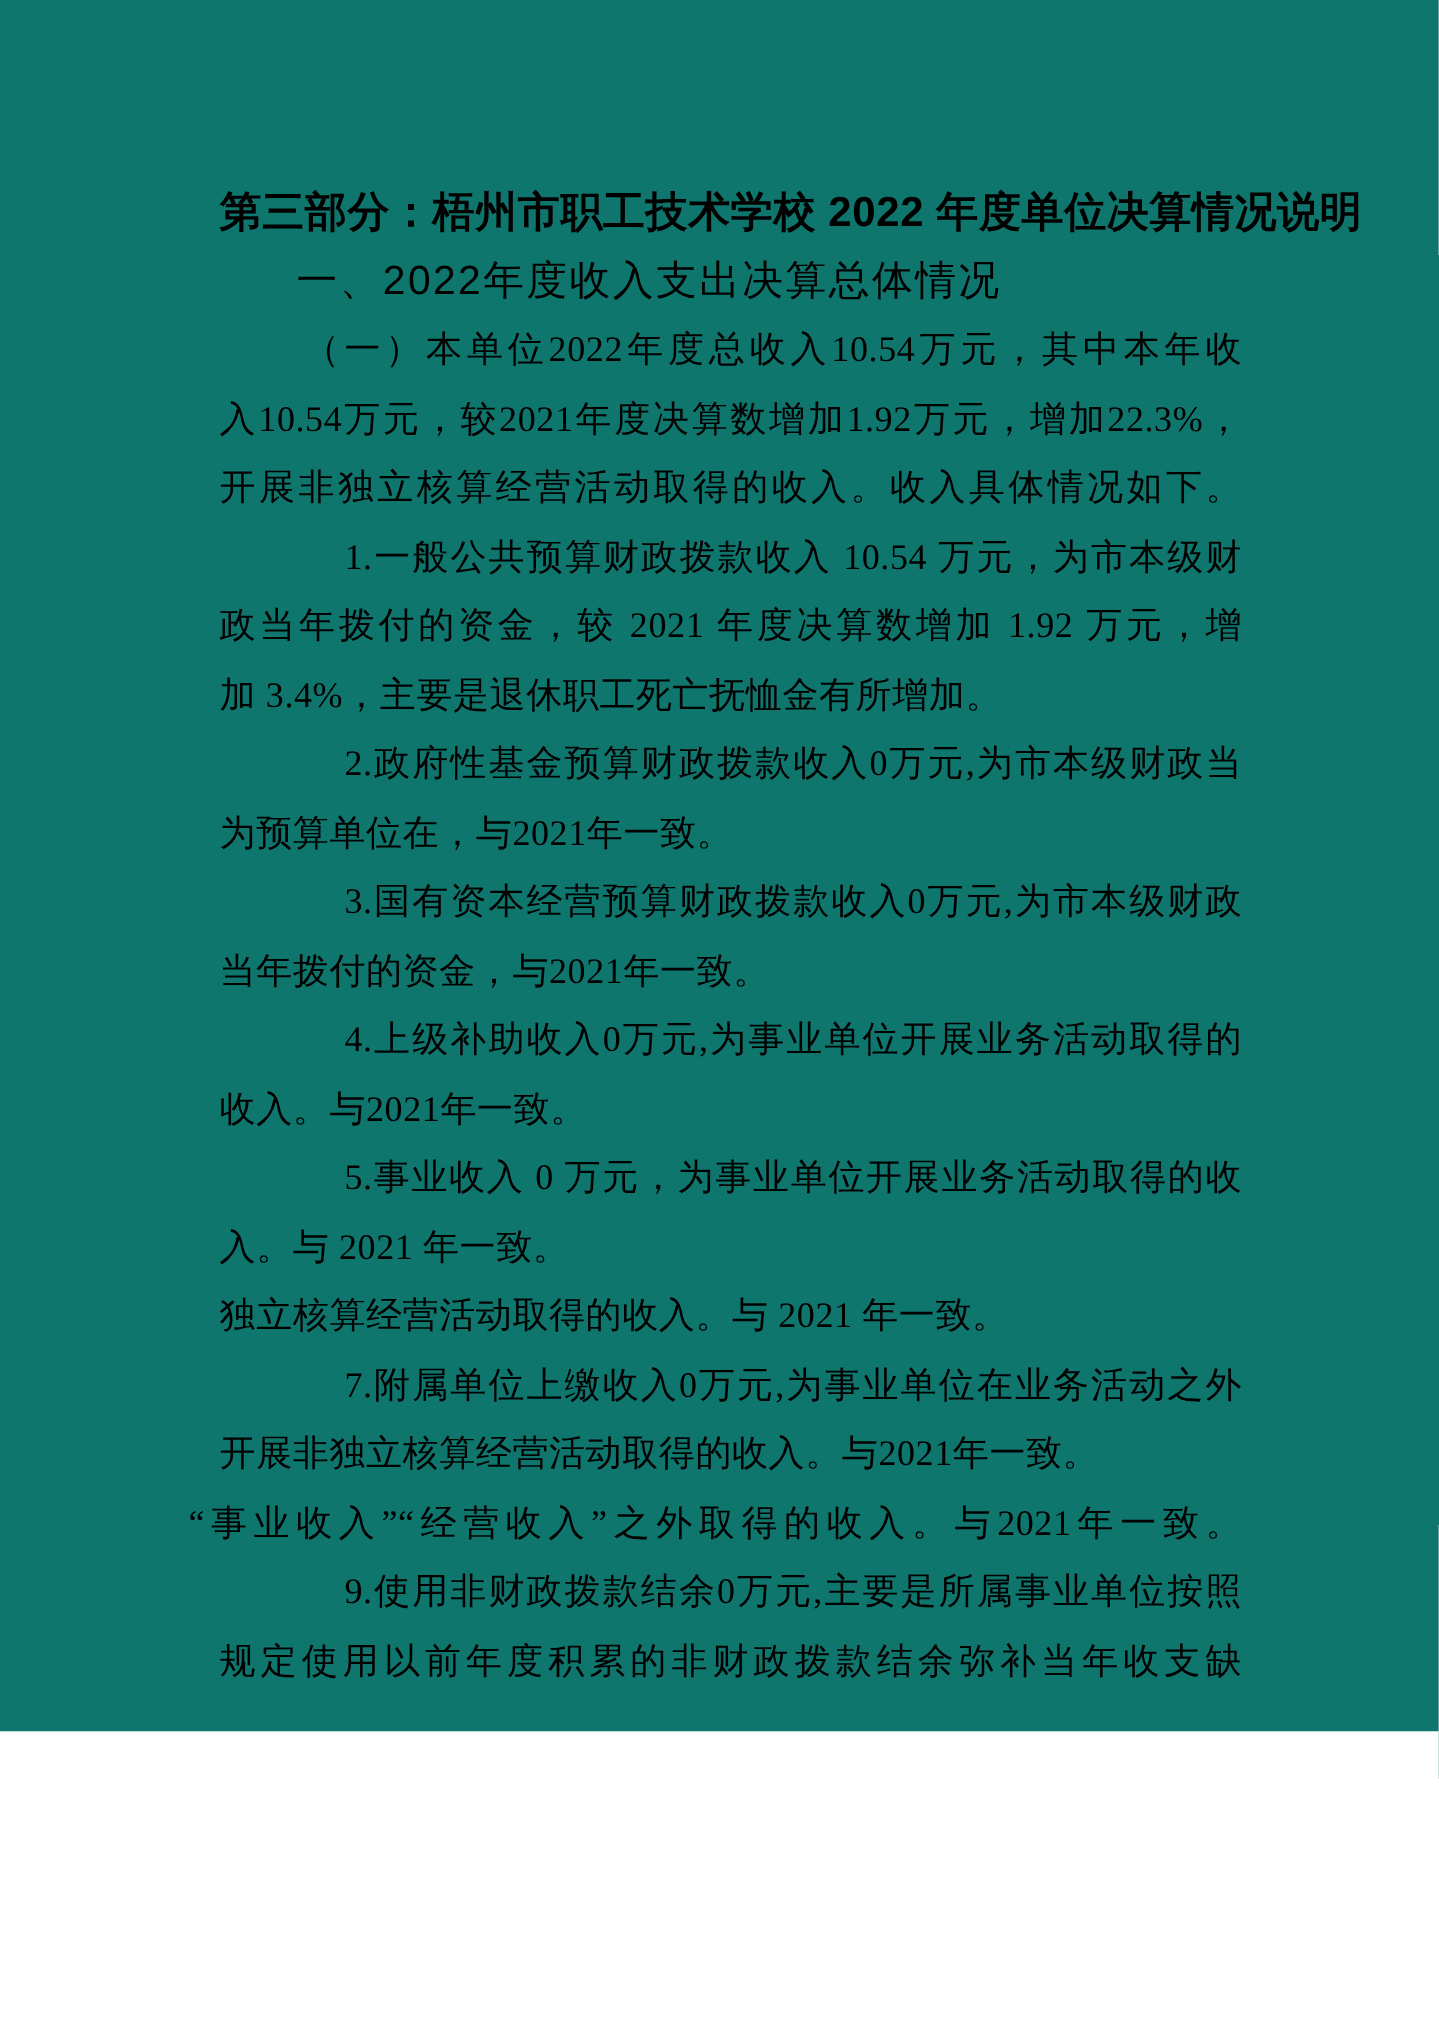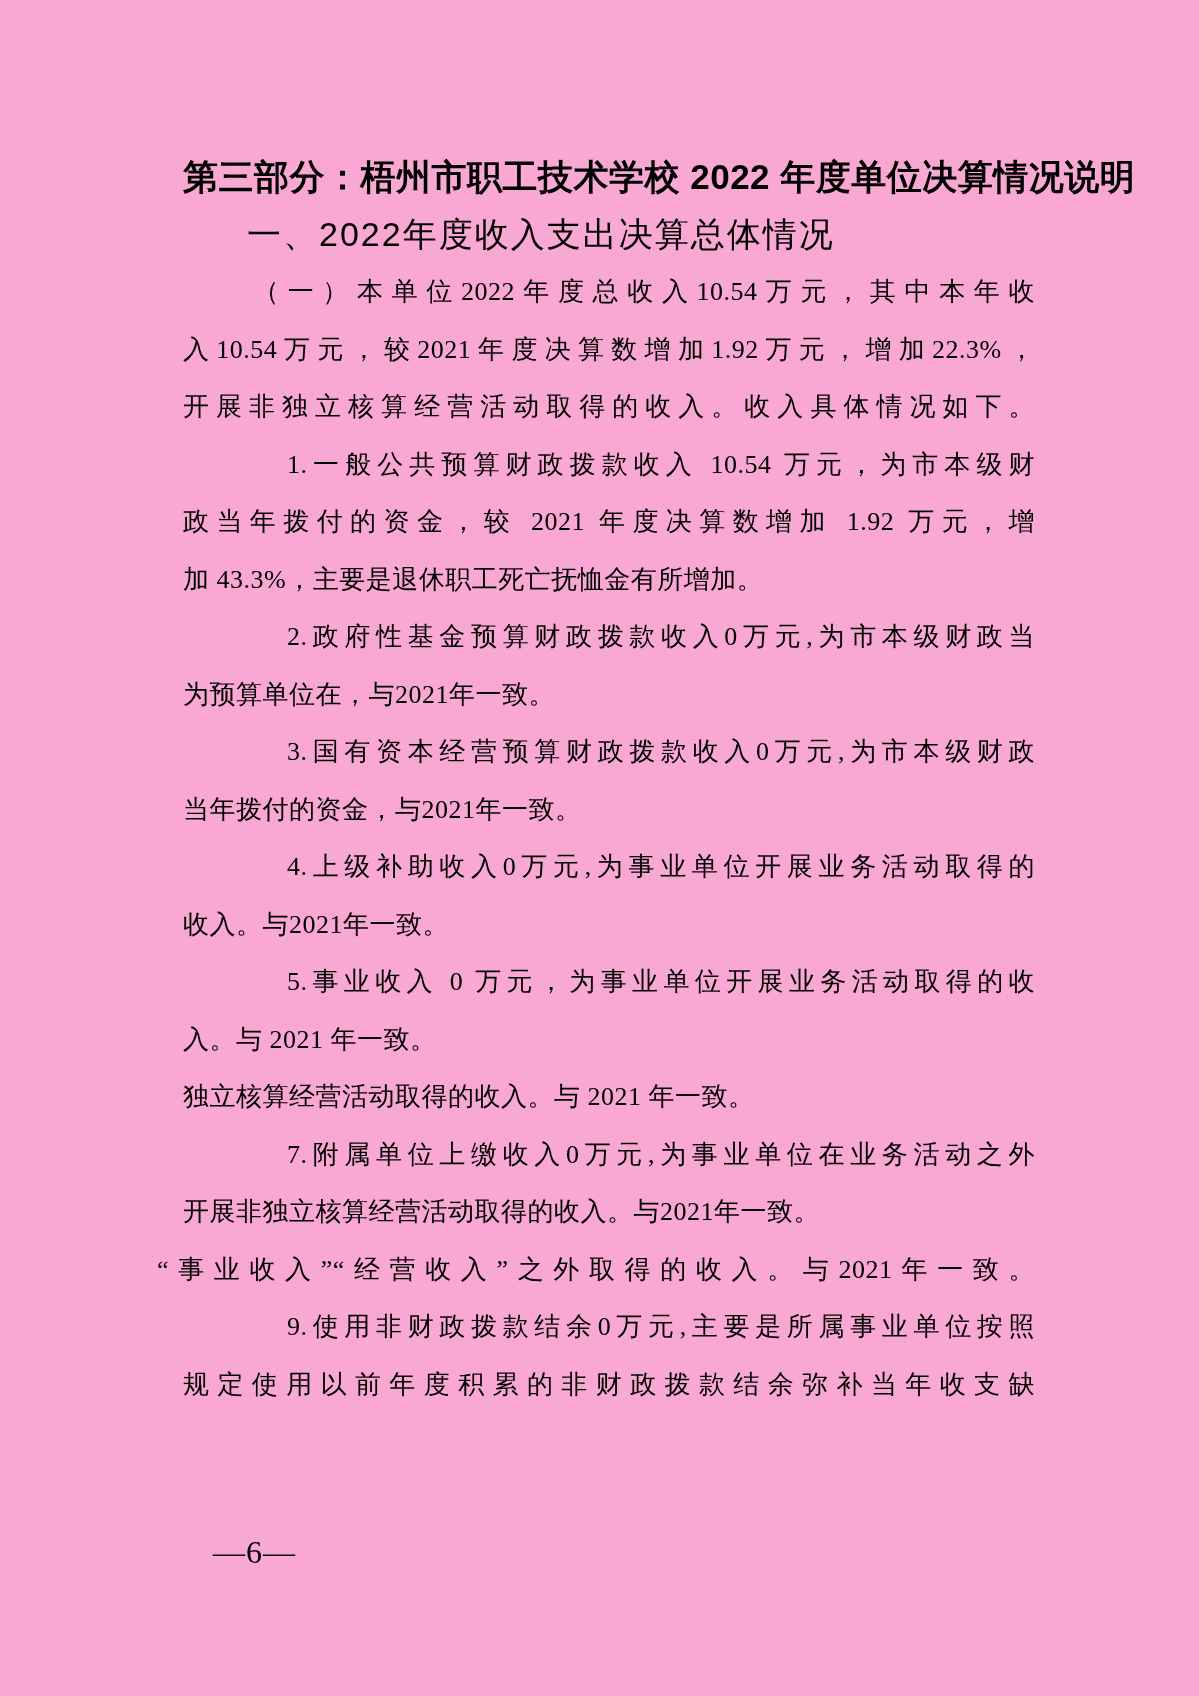--- a/index.html
+++ b/index.html
@@ -1,34 +1,34 @@
 <!DOCTYPE html>
 <html lang="zh"><head>
 <meta charset="utf-8">
 <style>
   html,body{margin:0;padding:0;background:#ffffff;}
   .page{
     position:relative;
     width:1199px;
-    height:1696px;
-    background:#f9a8d4;
+    height:1443px;
+    background:#0f766e;
     color:#000000;
     font-family:"Liberation Serif","DejaVu Serif",serif;
     overflow:hidden;
   }
   .textblock{
     position:absolute;
     left:183px;
     top:148px;
     width:852px;
   }
   .line{
     height:57.5px;
     line-height:57.5px;
-    font-size:26px;
+    font-size:30px;
     letter-spacing:0.5px;
   }
   .title{
     font-family:"Liberation Sans","DejaVu Sans",sans-serif;
     font-weight:bold;
     font-size:35px;
     text-align:center;
     white-space:nowrap;
   }
   .heading{
@@ -61,21 +61,21 @@
 <div class="page">
   <div class="textblock">
     <div class="line title">第三部分：梧州市职工技术学校 2022 年度单位决算情况说明</div>
     <div class="line heading">一、2022年度收入支出决算总体情况</div>
 
     <div class="line ind-paren full">（一）本单位2022年度总收入10.54万元，其中本年收</div>
     <div class="line full">入10.54万元，较2021年度决算数增加1.92万元，增加22.3%，</div>
     <div class="line full">开展非独立核算经营活动取得的收入。收入具体情况如下。</div>
     <div class="line ind-num full">1.一般公共预算财政拨款收入 10.54 万元，为市本级财</div>
     <div class="line full">政当年拨付的资金，较 2021 年度决算数增加 1.92 万元，增</div>
-    <div class="line">加 43.3%，主要是退休职工死亡抚恤金有所增加。</div>
+    <div class="line">加 3.4%，主要是退休职工死亡抚恤金有所增加。</div>
     <div class="line ind-num full">2.政府性基金预算财政拨款收入0万元,为市本级财政当</div>
     <div class="line">为预算单位在，与2021年一致。</div>
     <div class="line ind-num full">3.国有资本经营预算财政拨款收入0万元,为市本级财政</div>
     <div class="line">当年拨付的资金，与2021年一致。</div>
     <div class="line ind-num full">4.上级补助收入0万元,为事业单位开展业务活动取得的</div>
     <div class="line">收入。与2021年一致。</div>
     <div class="line ind-num full">5.事业收入 0 万元，为事业单位开展业务活动取得的收</div>
     <div class="line">入。与 2021 年一致。</div>
     <div class="line">独立核算经营活动取得的收入。与 2021 年一致。</div>
     <div class="line ind-num full">7.附属单位上缴收入0万元,为事业单位在业务活动之外</div>

